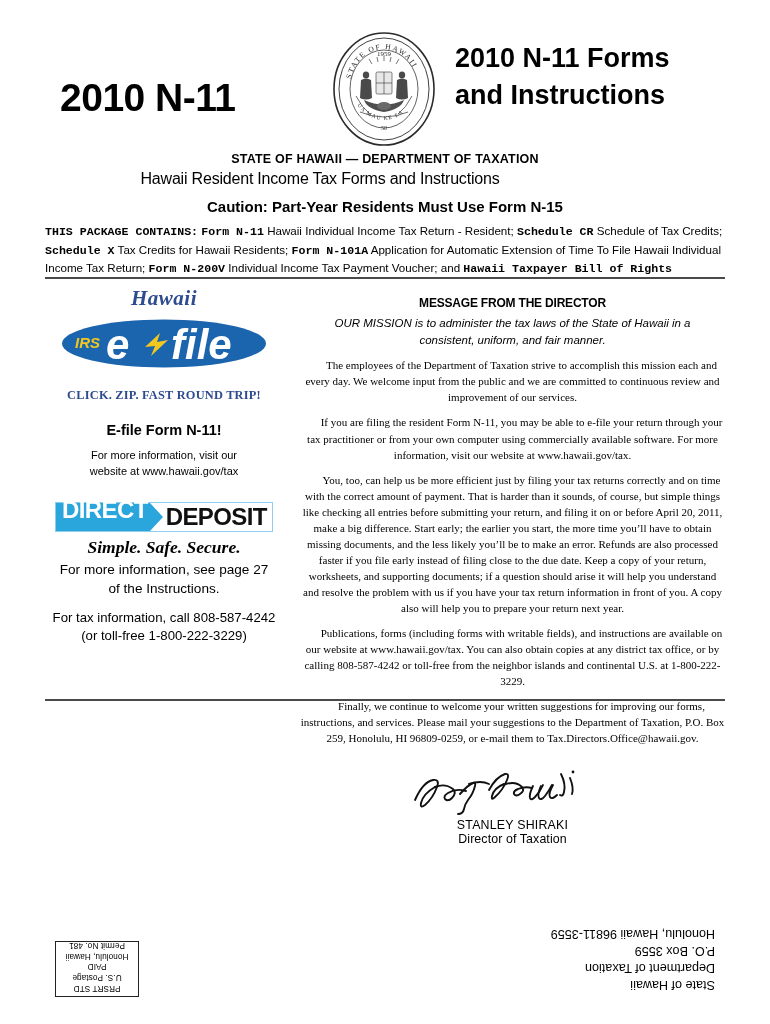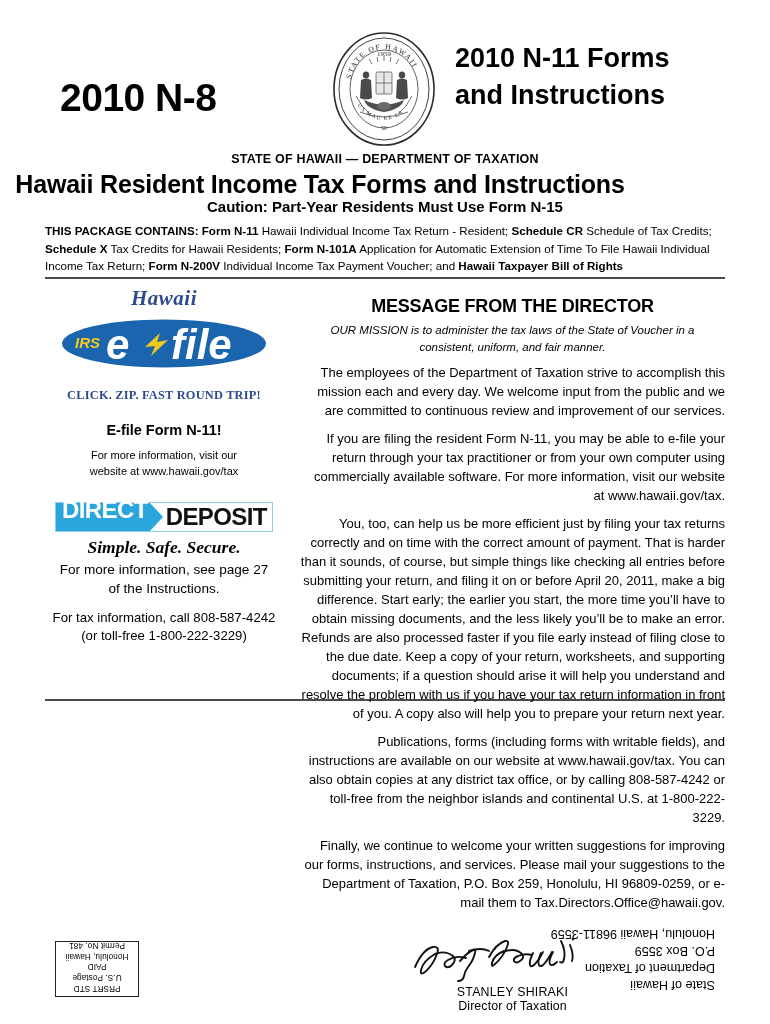--- a/index.html
+++ b/index.html
@@ -64,42 +64,42 @@
     text-align: center;
     font-size: 12.5px;
     letter-spacing: 0.2px;
     font-weight: bold;
   }
   .main-title {
     position: absolute;
     left: 0; top: 170px;
     width: 640px;
     text-align: center;
-    font-size: 25px;
-    font-weight: bold;
+    font-size: 16px;
+    font-weight: normal;
     letter-spacing: -0.2px;
   }
   .caution-line {
     position: absolute;
     left: 0; top: 198px;
     width: 770px;
     text-align: center;
     font-size: 15px;
     font-weight: bold;
   }
 
   .package {
     position: absolute;
     left: 45px; top: 222px;
     width: 680px;
     font-size: 11.6px;
     line-height: 1.52;
     text-align: left;
   }
-  .package b { font-weight: bold; }
+  .package b { font-weight: bold; font-family: Liberation Mono, monospace; }
 
   
   .hr {
     position: absolute;
     background: #4a4a4a;
     height: 2px;
   }
   .hr-top { left: 45px; top: 277px; width: 680px; }
   .hr-bottom { left: 45px; top: 699px; width: 680px; }
 
@@ -224,37 +224,38 @@
   }
 
   
   .right-col {
     position: absolute;
     left: 300px; top: 296px;
     width: 425px;
   }
   .msg-title {
     text-align: center;
-    font-size: 18px;
+    font-size: 12px;
     font-weight: bold;
     letter-spacing: -0.2px;
   }
   .mission {
     text-align: center;
     font-style: italic;
     font-size: 11.5px;
     line-height: 1.45;
     margin-top: 5px;
   }
   .msg-p {
-    font-size: 13px;
+    font-size: 11px;
     line-height: 1.46;
     margin-top: 9px;
     text-indent: 18px;
-    text-align: right;
+    text-align: center;
+    font-family: Liberation Serif, serif;
   }
 
   .sig-block {
     margin-top: 18px;
     text-align: center;
   }
   .signature {
     width: 215px;
     height: 52px;
     margin: 0 auto;
@@ -297,21 +298,21 @@
     line-height: 1.35;
     text-align: left;
   }
 </style>
 </head>
 <body>
 
 <div class="page">
 
   <div class="header">
-    <div class="hdr-left-title">2010 N-8</div>
+    <div class="hdr-left-title">2010 N-11</div>
 
     <div class="seal">
       <svg viewBox="0 0 108 118" width="108" height="118">
         <ellipse cx="54" cy="59" rx="50" ry="56" fill="none" stroke="#2b2b2b" stroke-width="1.6"></ellipse>
         <ellipse cx="54" cy="59" rx="45" ry="51" fill="none" stroke="#2b2b2b" stroke-width="0.9"></ellipse>
         <ellipse cx="54" cy="59" rx="34" ry="39" fill="none" stroke="#3a3a3a" stroke-width="0.8"></ellipse>
         <path id="sealtop" d="M 20 58 A 34 39 0 0 1 88 58" fill="none"></path>
         <text font-family="Liberation Serif, serif" font-size="7.4" fill="#1f1f1f" letter-spacing="1.6">
           <textPath href="#sealtop" startOffset="8%">STATE OF HAWAII</textPath>
         </text>
@@ -416,21 +417,21 @@
       <div>For tax information, call 808-587-4242</div>
       <div>(or toll-free 1-800-222-3229)</div>
     </div>
 
   </div>
 
   <div class="right-col">
     <div class="msg-title">MESSAGE FROM THE DIRECTOR</div>
 
     <div class="mission">
-      <div>OUR MISSION is to administer the tax laws of the State of Voucher in a</div>
+      <div>OUR MISSION is to administer the tax laws of the State of Hawaii in a</div>
       <div>consistent, uniform, and fair manner.</div>
     </div>
 
     <div id="msg-paragraphs">
         <div class="msg-p">The employees of the Department of Taxation strive to accomplish this mission each and every day. We welcome input from the public and we are committed to continuous review and improvement of our services.</div>
         <div class="msg-p">If you are filing the resident Form N-11, you may be able to e-file your return through your tax practitioner or from your own computer using commercially available software. For more information, visit our website at www.hawaii.gov/tax.</div>
         <div class="msg-p">You, too, can help us be more efficient just by filing your tax returns correctly and on time with the correct amount of payment. That is harder than it sounds, of course, but simple things like checking all entries before submitting your return, and filing it on or before April 20, 2011, make a big difference. Start early; the earlier you start, the more time you’ll have to obtain missing documents, and the less likely you’ll be to make an error. Refunds are also processed faster if you file early instead of filing close to the due date. Keep a copy of your return, worksheets, and supporting documents; if a question should arise it will help you understand and resolve the problem with us if you have your tax return information in front of you. A copy also will help you to prepare your return next year.</div>
         <div class="msg-p">Publications, forms (including forms with writable fields), and instructions are available on our website at www.hawaii.gov/tax. You can also obtain copies at any district tax office, or by calling 808-587-4242 or toll-free from the neighbor islands and continental U.S. at 1-800-222-3229.</div>
         <div class="msg-p">Finally, we continue to welcome your written suggestions for improving our forms, instructions, and services. Please mail your suggestions to the Department of Taxation, P.O. Box 259, Honolulu, HI 96809-0259, or e-mail them to Tax.Directors.Office@hawaii.gov.</div>
       </div>

